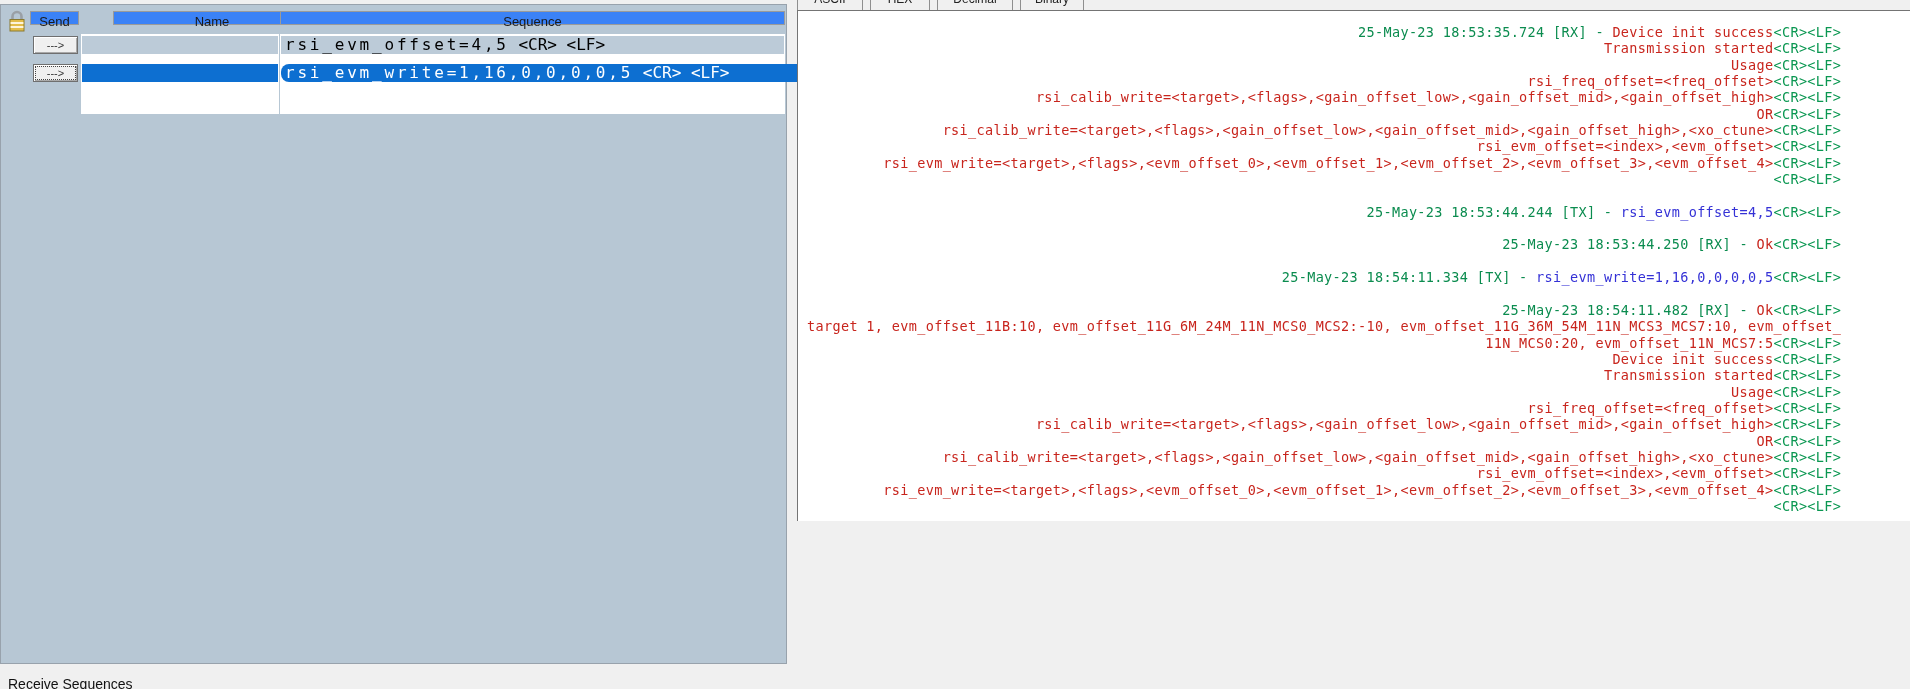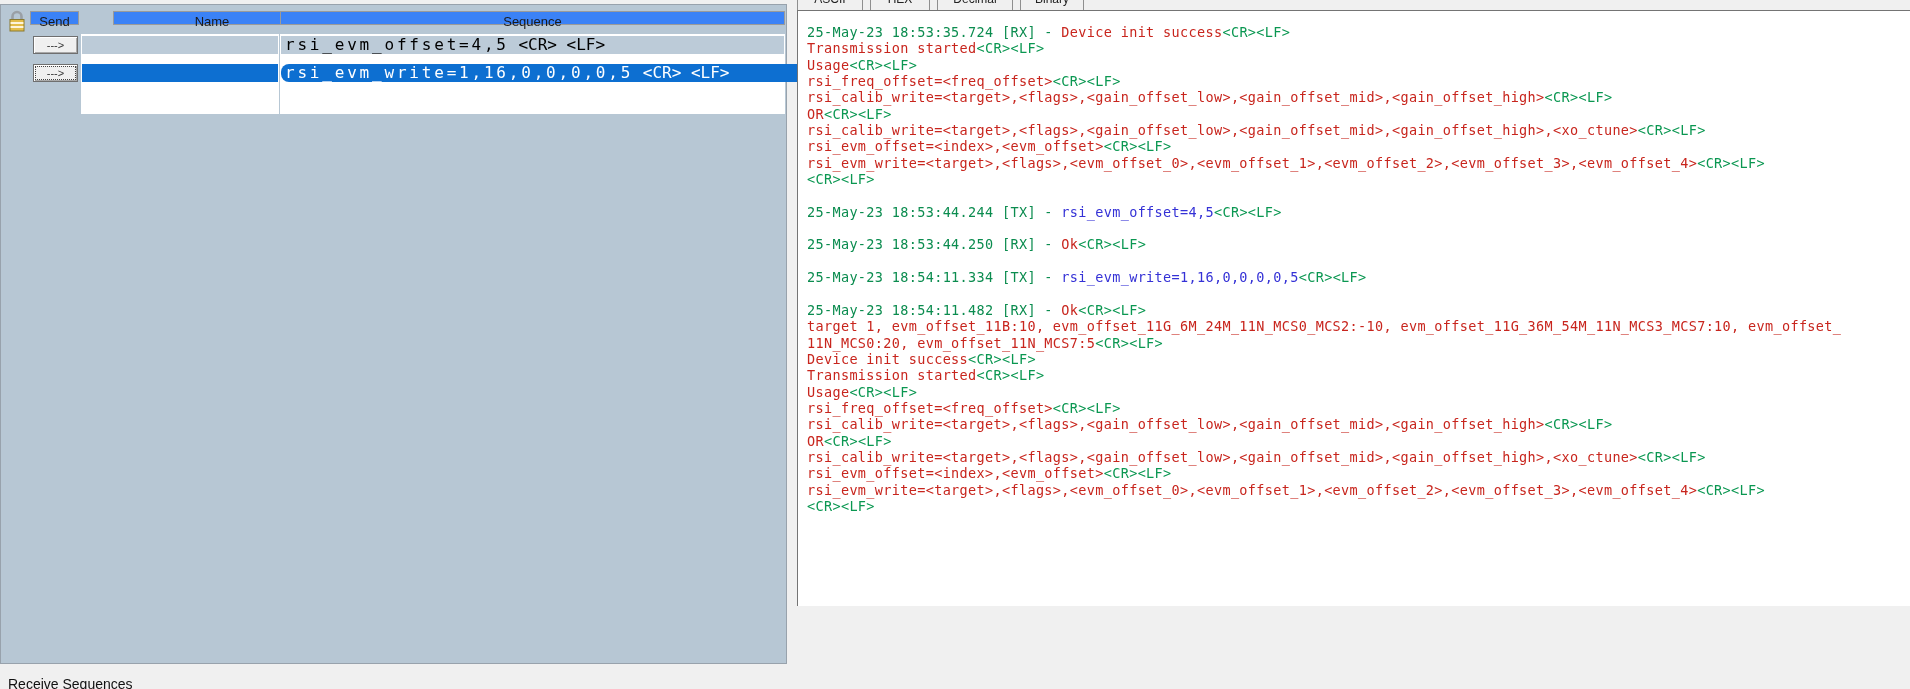--- a/index.html
+++ b/index.html
@@ -46,23 +46,23 @@
   .log-panel{position:absolute;left:797px;top:0;width:1113px;height:689px;}
   .tabstrip{position:absolute;left:0;top:0;width:100%;height:10px;overflow:hidden;}
   .tab{position:absolute;top:-13px;height:24px;background:#f0f0f0;
        border:1px solid #8f8f8f;box-sizing:border-box;font-size:12px;color:#222;
        text-align:center;line-height:22px;}
   .tab:nth-child(1){left:0;width:66px;}
   .tab:nth-child(2){left:73px;width:60px;}
   .tab:nth-child(3){left:140px;width:76px;}
   .tab:nth-child(4){left:223px;width:64px;}
 
-  .log-area{position:absolute;left:0;top:10px;width:1113px;height:596px;
+  .log-area{position:absolute;left:0;top:10px;width:1113px;height:511px;
             background:#ffffff;border-top:1px solid #747474;border-left:1px solid #747474;
-            box-sizing:border-box;overflow:hidden;}
+            box-sizing:border-box;overflow:hidden;text-align:right;}
   .log-lines{position:absolute;left:9px;top:13px;
              font-family:"DejaVu Sans Mono",monospace;font-size:13.5px;
              letter-spacing:0.35px;white-space:pre;}
   .log-line{height:16.35px;line-height:16.35px;}
   .seg-ts{color:#0b8c4f;}
   .seg-ctl{color:#0a9751;}
   .seg-rx{color:#c8251d;}
   .seg-tx{color:#3431d6;}
 </style>
 </head>

